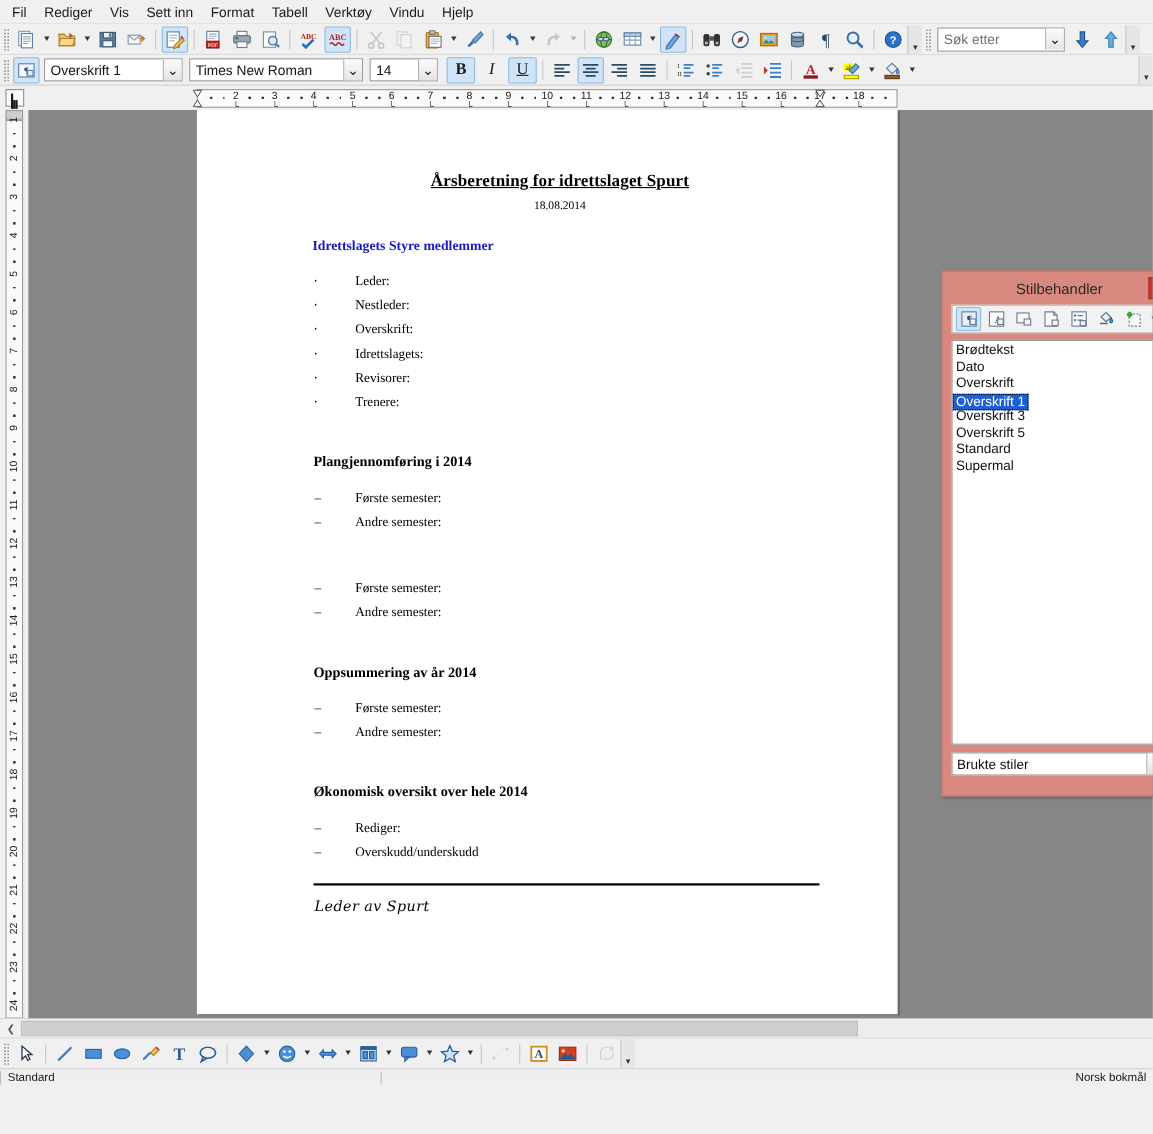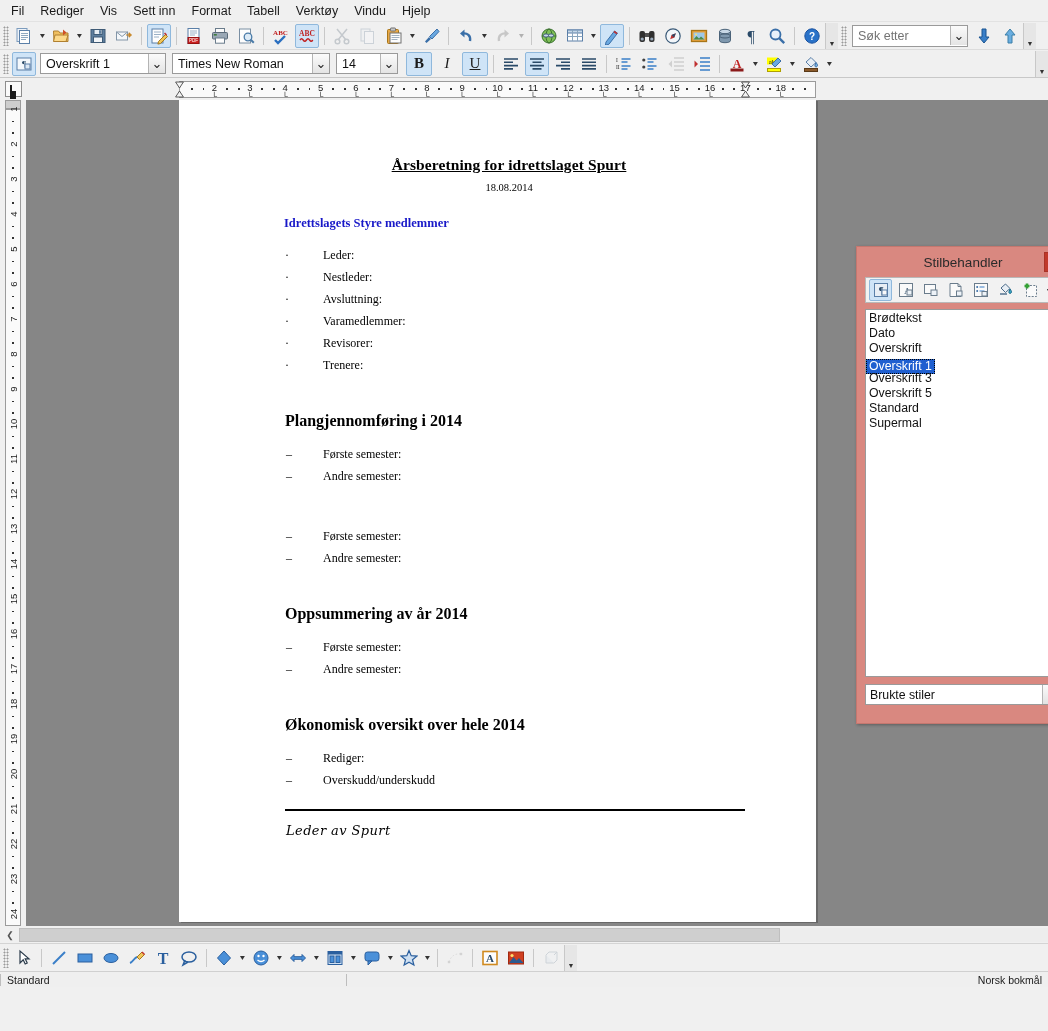--- a/index.html
+++ b/index.html
@@ -187,21 +187,21 @@
   .doc-title {
     text-align: center; font-weight: bold; font-size: 15.5px;
     text-decoration: underline; letter-spacing: 0.1px;
   }
   .doc-date { text-align: center; font-size: 10.5px; margin-top: 8px; }
   .doc-h-blue {
     color: #1818c8; font-weight: bold; font-size: 12.5px;
     margin-top: 23px; margin-left: 45px;
   }
   .doc-h-black {
-    color: #000; font-weight: bold; font-size: 16px; margin-left: 46px;
+    color: #000; font-weight: bold; font-size: 13px; margin-left: 46px;
   }
   .bullet-list { margin: 0; padding: 0; list-style: none; }
   .bullet-list li {
     font-size: 12px; margin-left: 46px; position: relative;
     padding-left: 38px; height: 22px; line-height: 22px;
   }
   .bullet-list li .bmark {
     position: absolute; left: 0; top: 0; width: 10px; text-align: left;
     font-size: 12px;
   }
@@ -1061,22 +1061,22 @@
       <div class="page">
         <div class="page-inner">
 
           <div class="doc-title">Årsberetning for idrettslaget Spurt</div>
           <div class="doc-date">18.08.2014</div>
 
           <div class="doc-h-blue">Idrettslagets Styre medlemmer</div>
           <ul class="bullet-list" style="margin-top:13px;">
             <li><span class="bmark">·</span><span>Leder:</span></li>
             <li><span class="bmark">·</span><span>Nestleder:</span></li>
-            <li><span class="bmark">·</span><span>Avsluttning:</span></li>
-            <li><span class="bmark">·</span><span>Varamedlemmer:</span></li>
+            <li><span class="bmark">·</span><span>Overskrift:</span></li>
+            <li><span class="bmark">·</span><span>Idrettslagets:</span></li>
             <li><span class="bmark">·</span><span>Revisorer:</span></li>
             <li><span class="bmark">·</span><span>Trenere:</span></li>
           </ul>
 
           <div class="doc-h-black" style="margin-top:36px;">Plangjennomføring i 2014</div>
           <ul class="bullet-list dash-list" style="margin-top:13px;">
             <li><span class="bmark">–</span><span>Første semester:</span></li>
             <li><span class="bmark">–</span><span>Andre semester:</span></li>
           </ul>
 

